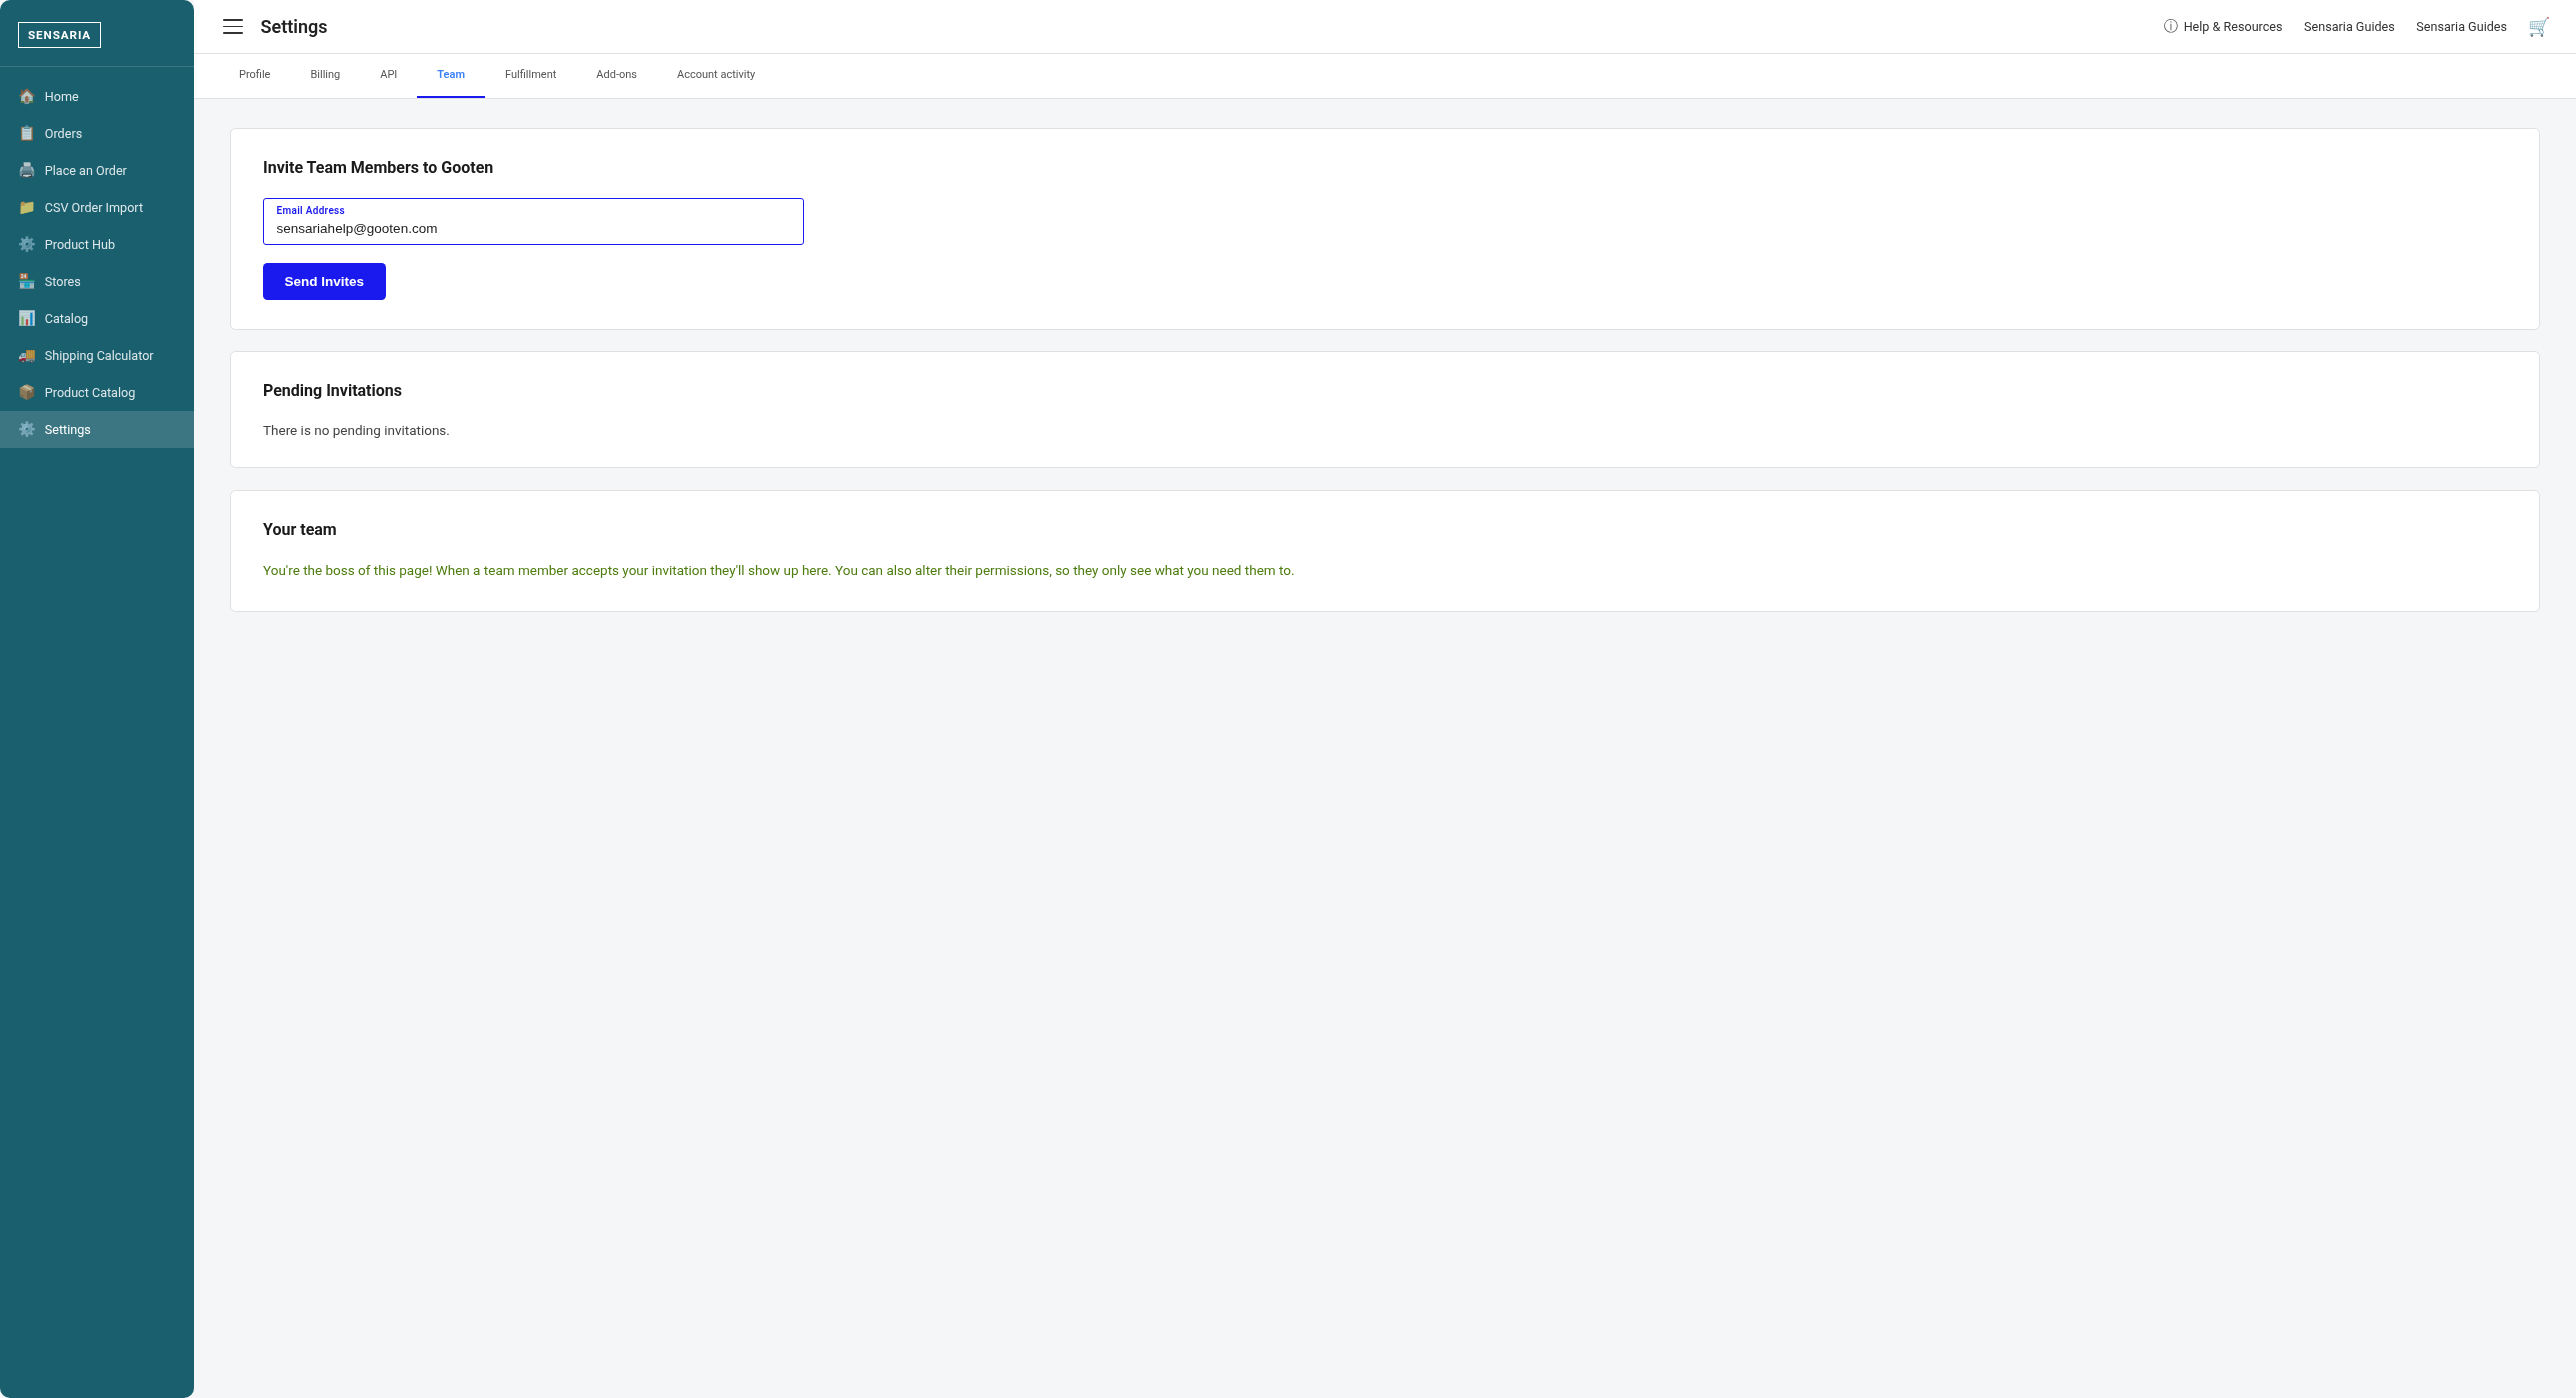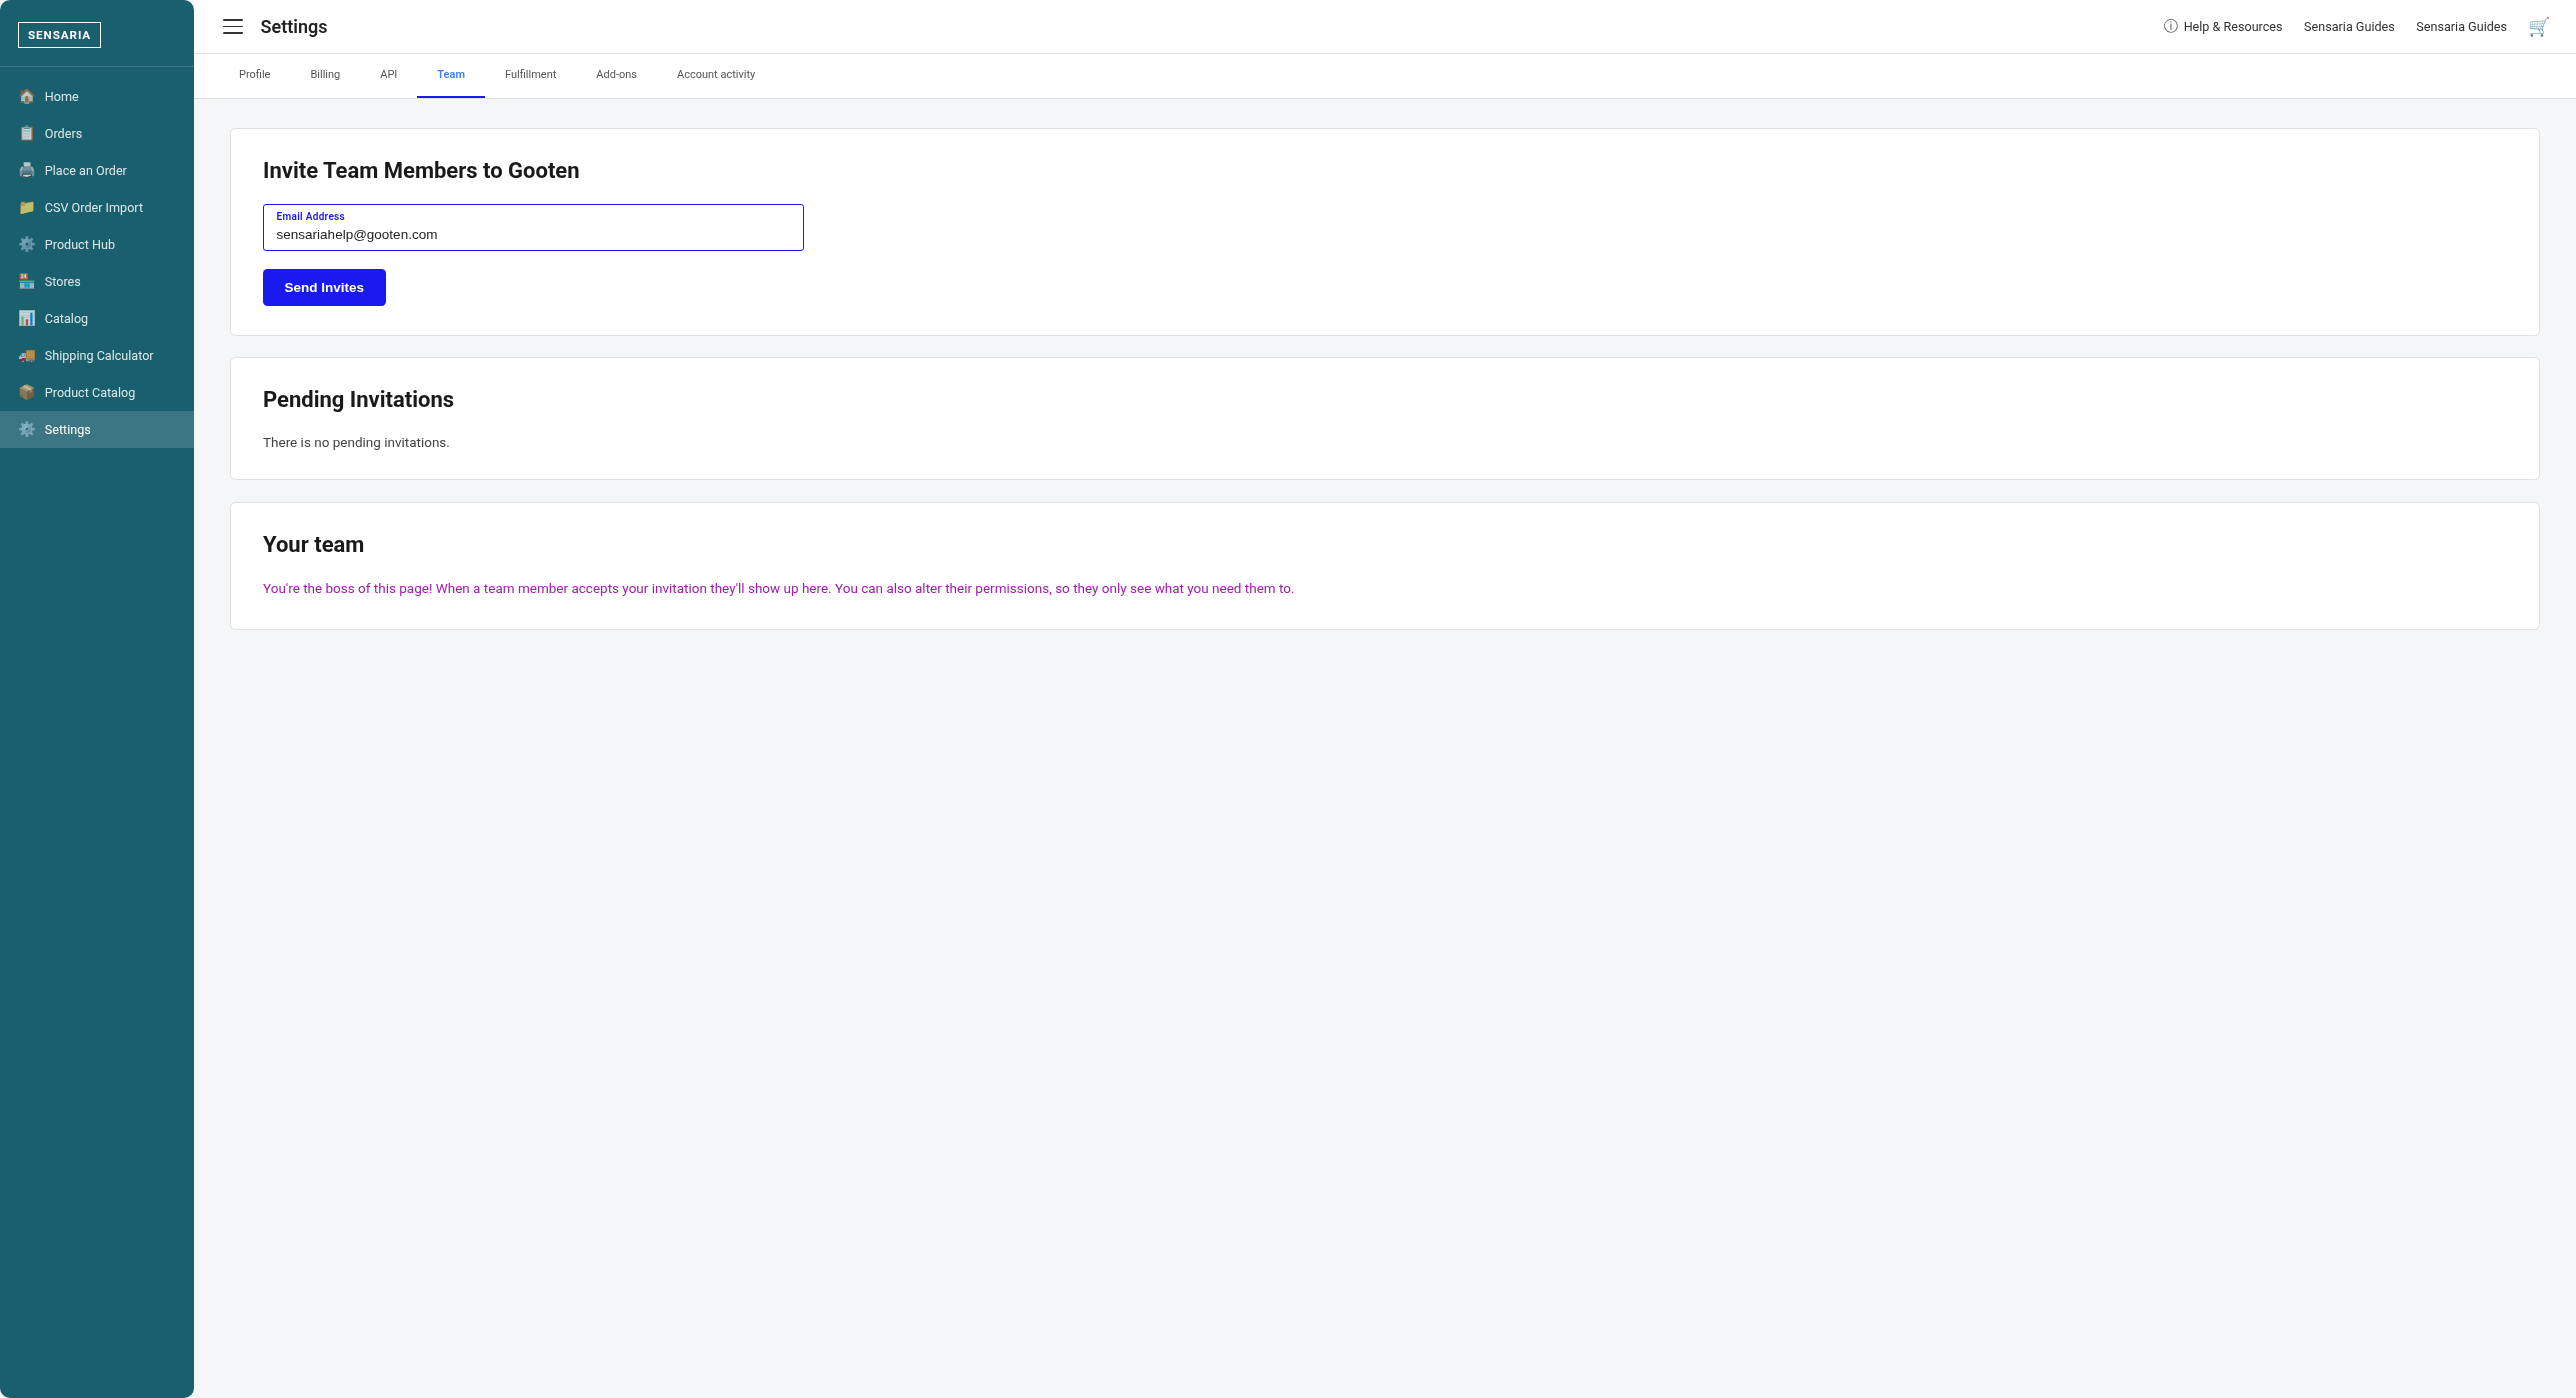--- a/index.html
+++ b/index.html
@@ -147,21 +147,21 @@
 
     
     .card {
       background: white;
       border: 0.9px solid #e0e0e0;
       border-radius: 5.4px;
       padding: 29px 32px;
       margin-bottom: 21.6px;
     }
     .card-title {
-      font-size: 22px;
+      font-size: 16px;
       font-weight: 700;
       color: #1a1a1a;
       margin-bottom: 21.6px;
     }
 
     
     .email-field-wrapper {
       position: relative;
       border: 1.8px solid #1a1aee;
       border-radius: 3px;
@@ -205,21 +205,21 @@
     
     .pending-text {
       font-size: 13.5px;
       color: #444;
       margin-top: 3.6px;
     }
 
     
     .team-desc {
       font-size: 13.5px;
-      color: #a21caf;
+      color: #4d7c0f;
       line-height: 1.6;
     }
   </style>
 </head>
 <body>
 
 <nav class="sidebar">
   <div class="sidebar-logo">
     <div class="logo-box">SENSARIA</div>
   </div>

